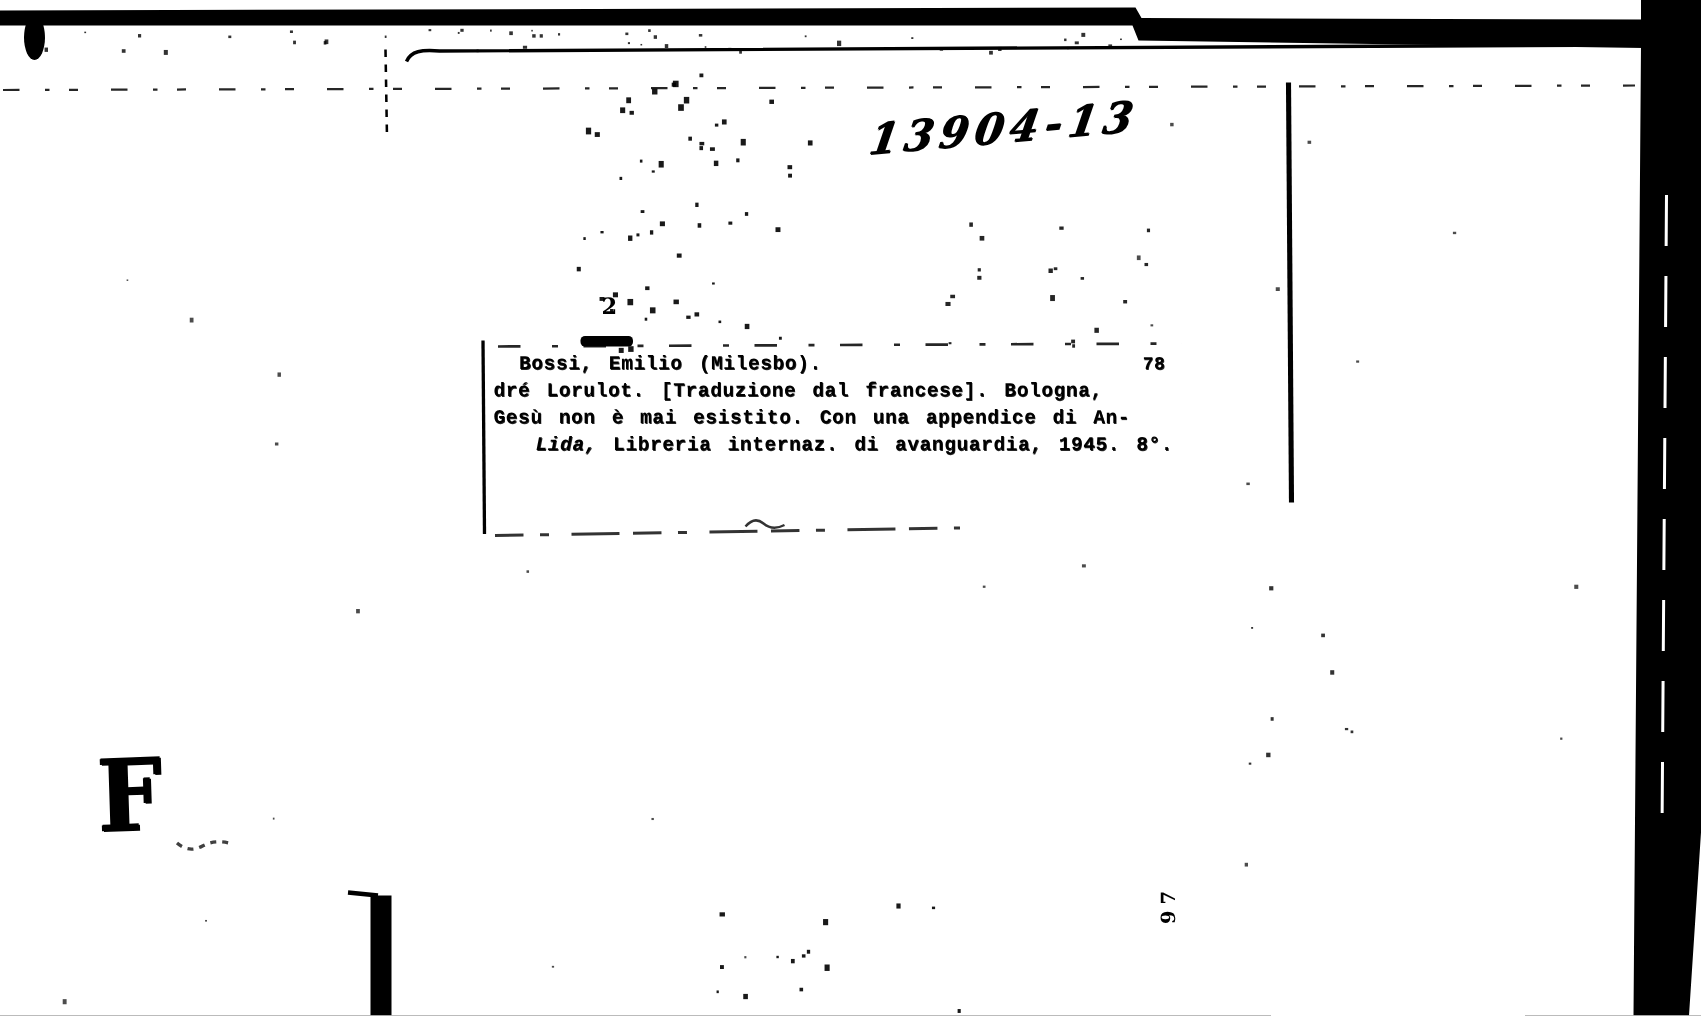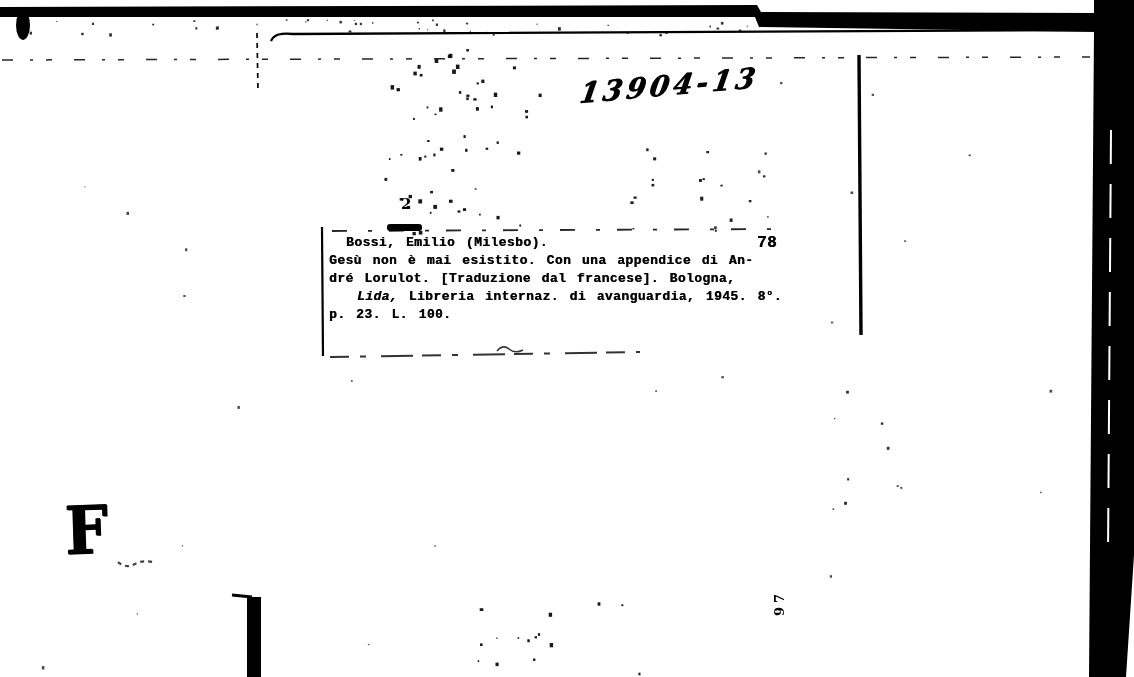--- a/index.html
+++ b/index.html
@@ -27,21 +27,21 @@
   
   .entry{
     position:absolute;left:329px;top:234px;width:462px;
     font-size:13px;font-weight:700;line-height:18px;
     letter-spacing:0.4px;word-spacing:2.5px;
     text-shadow:0.45px 0.45px 0 rgba(0,0,0,.85);
     font-family:Liberation Mono, monospace;
   }
   .entry .head-row{display:flex;justify-content:space-between;align-items:flex-start;}
   .entry .heading{padding-left:17px;}
-  .entry .refnum{font-size:16px;padding-right:14px;}
+  .entry .refnum{font-size:12px;padding-right:14px;}
   .entry .ital{font-style:italic;margin-left:28px;}
 
   
   .letter-f{
     position:absolute;left:63px;top:498px;
     font-size:66px;font-weight:700;line-height:64px;
     transform:scaleX(.92) rotate(-2deg);
     text-shadow:1px 1px 0 #000, -0.5px 0.5px 0 #000;
   }
 
@@ -262,23 +262,22 @@
 
   <div class="handwritten">13904-13</div>
 
   <div class="stray-mark">2</div>
 
   <div class="entry">
     <div class="head-row">
       <span class="heading">Bossi, Emilio (Milesbo).</span>
       <span class="refnum">78</span>
     </div>
+    <div>dré Lorulot. [Traduzione dal francese].  Bologna,</div>
     <div>Gesù non è mai esistito. Con una appendice di An-</div>
-    <div>dré Lorulot. [Traduzione dal francese].  Bologna,</div>
     <div><span class="ital">Lida,</span><span> Libreria internaz. di avanguardia, 1945.  8°.</span></div>
-    <div>p. 23.  L. 100.</div>
   </div>
 
   <div class="letter-f">F</div>
 
   <div class="side-num">97</div>
 
 </div>
 
 </body></html>

